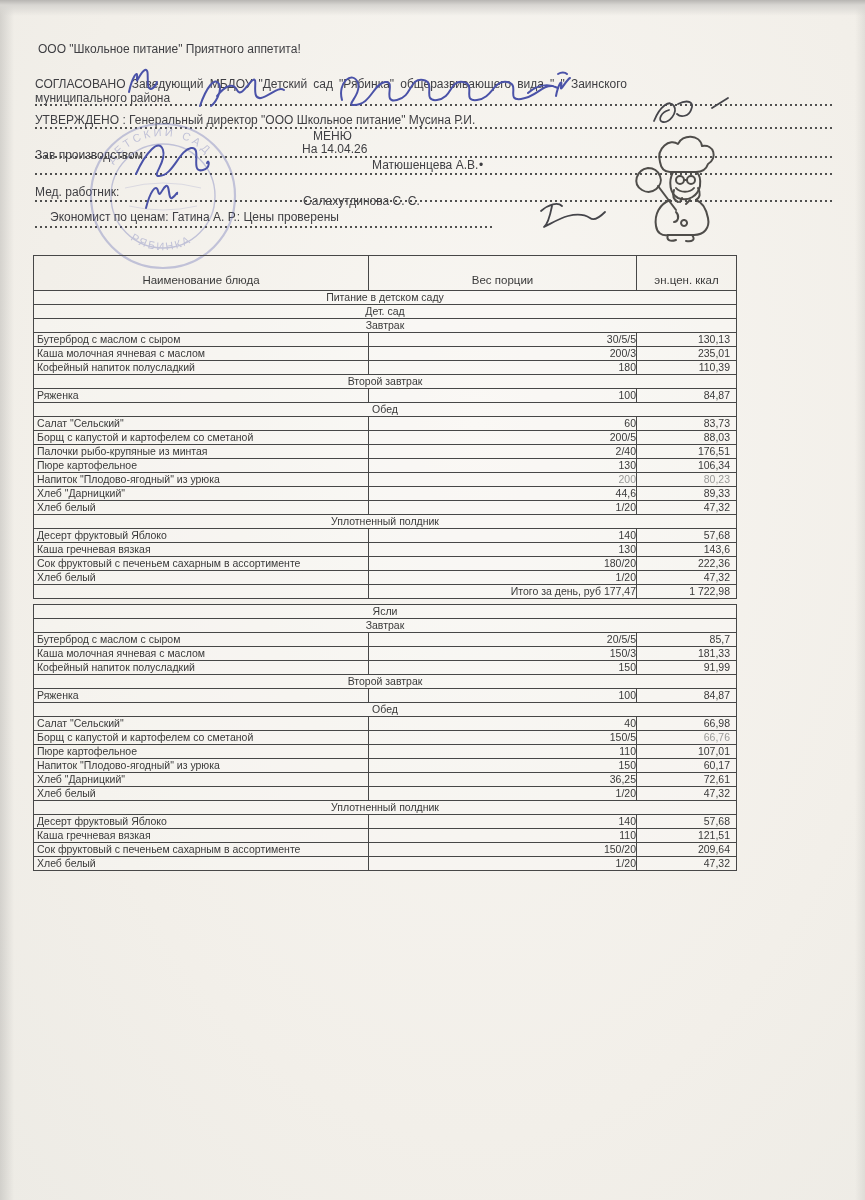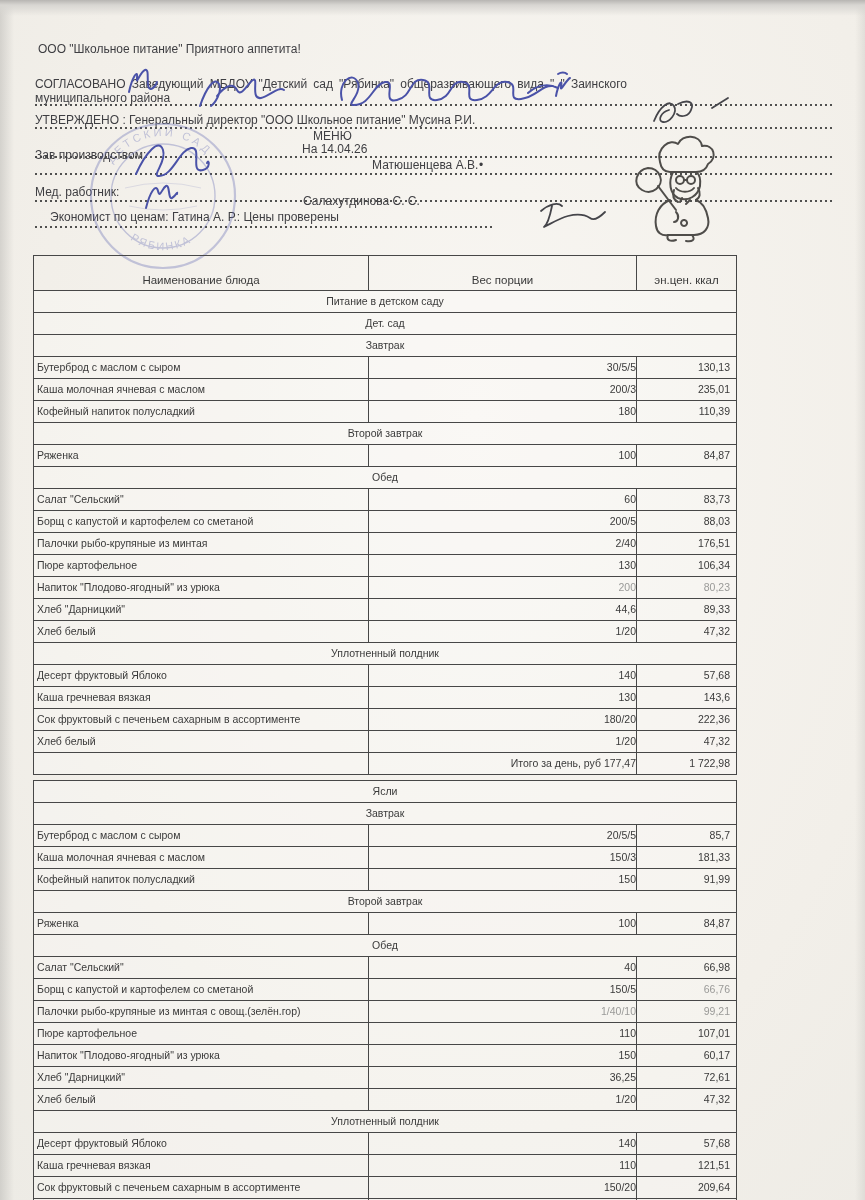--- a/index.html
+++ b/index.html
@@ -21,21 +21,21 @@
   .dotted{position:absolute;height:2px;
     background-image:repeating-linear-gradient(to right,#50504f 0 2px,transparent 2px 5px);}
   
   .menu-table{position:absolute;left:33px;top:255px;width:704px;font-size:10.5px;color:#3a3a3a;}
   .t-head{display:flex;border:1px solid #474747;height:36px;box-sizing:border-box;}
   .t-head .hc{display:flex;align-items:flex-end;justify-content:center;
     padding-bottom:4px;box-sizing:border-box;font-size:11.5px;}
   .hc0{width:335px;border-right:1px solid #474747;}
   .hc1{width:268px;border-right:1px solid #474747;}
   .hc2{flex:1;}
-  .t-row{display:flex;height:23px;box-sizing:border-box;border:1px solid #474747;
+  .t-row{display:flex;height:15px;box-sizing:border-box;border:1px solid #474747;
     margin-top:-1px;line-height:12.5px;align-items:center;background:rgba(255,255,255,.25);}
   .t-row.section{justify-content:center;}
   .c-full{text-align:center;width:100%;}
   .c-name{width:335px;align-self:stretch;display:flex;align-items:center;
     border-right:1px solid #474747;padding:0 3px;box-sizing:border-box;white-space:nowrap;overflow:hidden;}
   .c-weight{width:268px;align-self:stretch;display:flex;align-items:center;justify-content:flex-end;
     border-right:1px solid #474747;padding-right:0;box-sizing:border-box;}
   .c-kcal{flex:1;align-self:stretch;display:flex;align-items:center;justify-content:flex-end;
     padding-right:6px;box-sizing:border-box;}
   .faint{color:#9a9a98;}
@@ -272,25 +272,20 @@
         <div class="c-name">Салат "Сельский"</div>
         <div class="c-weight">40</div>
         <div class="c-kcal">66,98</div>
       </div>
       <div class="t-row item">
         <div class="c-name">Борщ с капустой и картофелем со сметаной</div>
         <div class="c-weight">150/5</div>
         <div class="c-kcal faint">66,76</div>
       </div>
       <div class="t-row item">
-        <div class="c-name">Палочки рыбо-крупяные из минтая с овощ.(зелён.гор)</div>
-        <div class="c-weight faint">1/40/10</div>
-        <div class="c-kcal faint">99,21</div>
-      </div>
-      <div class="t-row item">
         <div class="c-name">Пюре картофельное</div>
         <div class="c-weight">110</div>
         <div class="c-kcal">107,01</div>
       </div>
       <div class="t-row item">
         <div class="c-name">Напиток "Плодово-ягодный" из урюка</div>
         <div class="c-weight">150</div>
         <div class="c-kcal">60,17</div>
       </div>
       <div class="t-row item">

